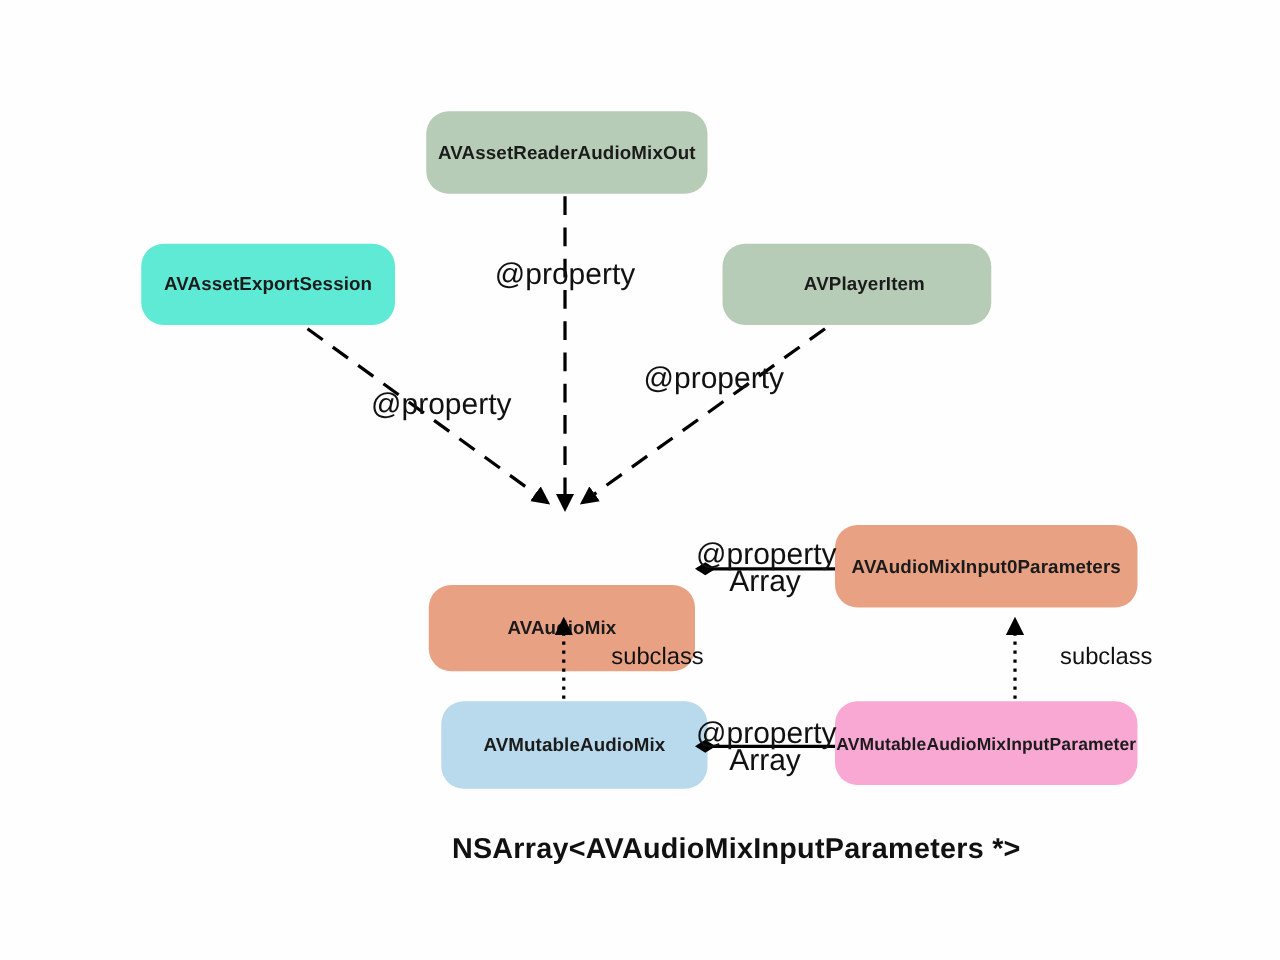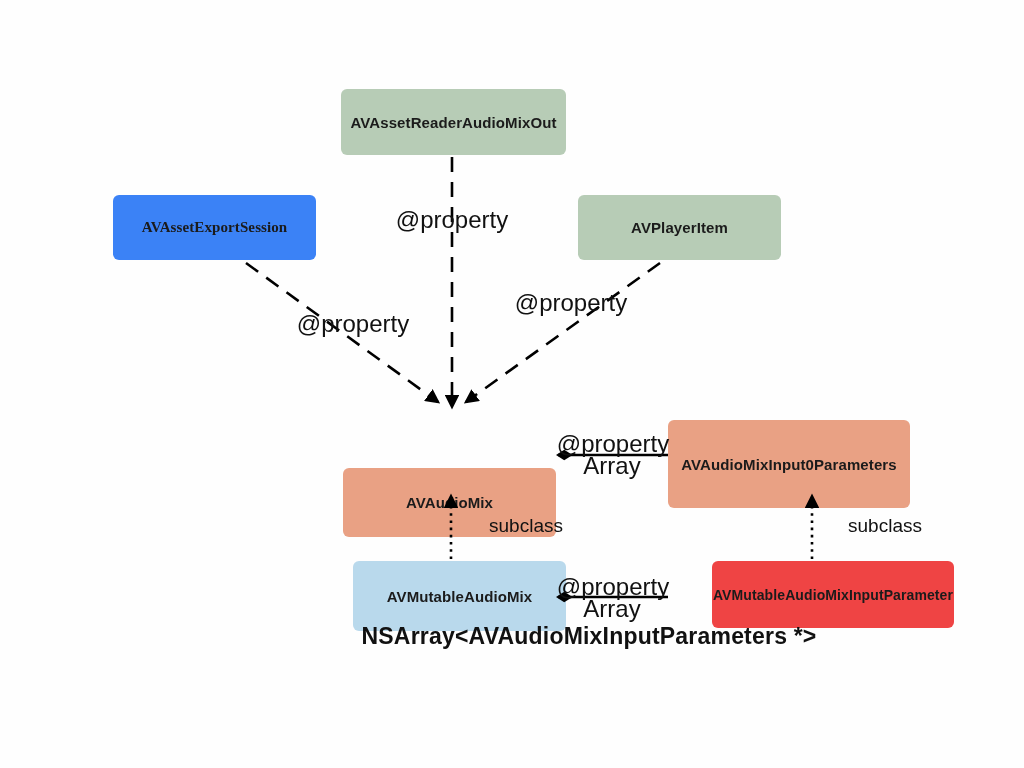--- a/index.html
+++ b/index.html
@@ -5,65 +5,65 @@
   html,body{margin:0;padding:0;}
   body{
     width:1024px;height:768px;
     background:#fefefe;
     font-family:"Liberation Sans","DejaVu Sans",sans-serif;
     position:relative;overflow:hidden;
   }
   #canvas{position:absolute;left:0;top:0;width:1024px;height:768px;}
   .node{
     position:absolute;
-    border-radius:6px;
+    border-radius:18px;
     display:flex;align-items:center;justify-content:center;
     font-weight:bold;font-size:15px;color:#1b1b1b;
     text-align:center;white-space:nowrap;
     letter-spacing:0.1px;
   }
   
   .n-reader   {left:341px;top:89px; width:225px;height:66px;}
   .n-export   {left:113px;top:195px;width:203px;height:65px;}
   .n-player   {left:578px;top:195px;width:203px;height:65px;}
   .n-audiomix {left:343px;top:420px;width:213px;height:69px;}
-  .n-inputpar {left:668px;top:420px;width:242px;height:88px;}
+  .n-inputpar {left:668px;top:420px;width:242px;height:66px;}
   .n-mutmix   {left:343px;top:561px;width:213px;height:70px;margin-left:10px;}
   .n-mutinput {left:668px;top:561px;width:242px;height:67px;font-size:14px;}
   svg.wires{position:absolute;left:0;top:0;pointer-events:none;}
   .lbl{
     position:absolute;transform:translate(-50%,-50%);
     color:#111;font-size:24px;white-space:nowrap;
   }
   .lbl-small{font-size:19px;margin-left:32px;}
   .caption{
     position:absolute;transform:translate(-50%,-50%);
-    left:589px;top:636px;
+    left:589px;top:679px;
     font-size:23px;font-weight:600;color:#111;
     white-space:nowrap;letter-spacing:0.2px;text-align:right;
   }
 </style>
 </head>
 <body>
 
 <div id="canvas">
 
   <div class="node n-reader" style="background-color: rgb(183, 204, 182);">AVAssetReaderAudioMixOut</div>
 
-  <div class="node n-export" style="background-color: #3b82f6; font-family: Liberation Serif, serif;">AVAssetExportSession</div>
+  <div class="node n-export" style="background-color: #5eead4;">AVAssetExportSession</div>
 
-  <div class="node n-player" style="background-color: rgb(183, 204, 182);">AVPlayerItem</div>
+  <div class="node n-player" style="background-color: rgb(183, 204, 182); padding-left: 12px;">AVPlayerItem</div>
 
   <div class="node n-audiomix" style="background-color: rgb(233, 161, 132); margin-top: 48px;">AVAudioMix</div>
 
   <div class="node n-inputpar" style="background-color: rgb(233, 161, 132);">AVAudioMixInput0Parameters</div>
 
   <div class="node n-mutmix" style="background-color: rgb(185, 217, 236);">AVMutableAudioMix</div>
 
-  <div class="node n-mutinput" style="background-color: #ef4444; margin-left: 44px;">AVMutableAudioMixInputParameter</div>
+  <div class="node n-mutinput" style="background-color: #f9a8d4;">AVMutableAudioMixInputParameter</div>
 
   <svg class="wires" width="1024" height="768" viewBox="0 0 1024 768">
     <defs>
       <marker id="arrow" viewBox="0 0 10 10" refX="8.2" refY="5" markerWidth="5.6" markerHeight="5.6" orient="auto-start-reverse">
         <path d="M0,0 L10,5 L0,10 z" fill="#000"></path>
       </marker>
       <marker id="diamond" viewBox="0 0 12 8" refX="1.5" refY="4" markerWidth="6.4" markerHeight="4.3" orient="auto">
         <path d="M0,4 L6,0.2 L12,4 L6,7.8 z" fill="#000"></path>
       </marker>
     </defs>

